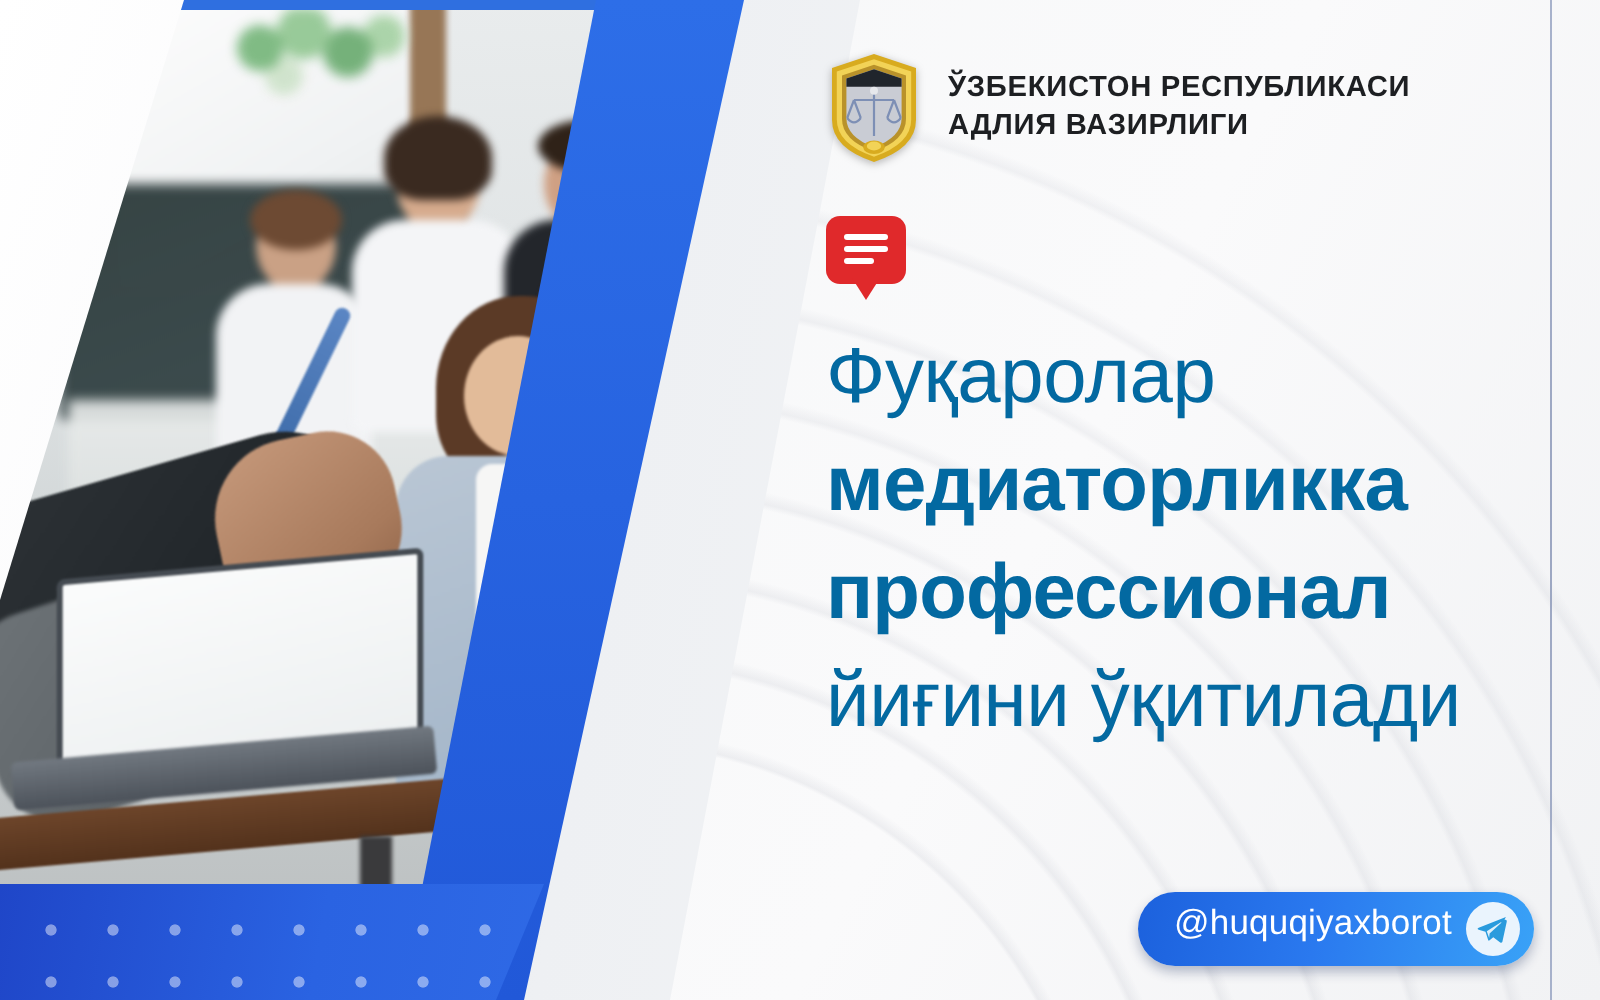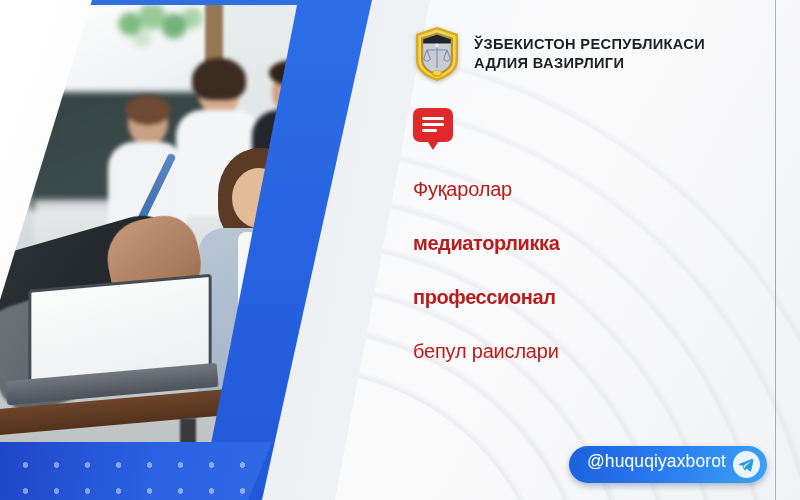--- a/index.html
+++ b/index.html
@@ -198,21 +198,21 @@
   .bubble i{
     position:absolute;left:9px;width:22px;height:2.6px;
     background:#fff;border-radius:2px;display:block;
   }
   .bubble i:nth-child(1){top:9px;}
   .bubble i:nth-child(2){top:15px;}
   .bubble i:nth-child(3){top:21px;width:15px;}
 
   .headline{margin-top:20px;}
   .hl{
-    font-size:20px;line-height:54px;color:#b91c1c;
+    font-size:39px;line-height:54px;color:#0369a1;
     letter-spacing:-.2px;white-space:nowrap;
   }
   .hl.light{font-weight:300;}
   .hl.bold{font-weight:bold;letter-spacing:-.4px;}
 
   
   .badge{
     position:absolute;left:156px;top:446px;
     display:flex;gap:7px;
     padding:5px 7px 5px 18px;border-radius:22px;
@@ -324,21 +324,21 @@
     <div class="bubble">
       <i></i>
         <i></i>
         <i></i>
     </div>
 
     <div class="headline">
       <div class="hl light">Фуқаролар</div>
       <div class="hl bold">медиаторликка</div>
       <div class="hl bold">профессионал</div>
-      <div class="hl light">бепул раислари</div>
+      <div class="hl light">йиғини ўқитилади</div>
     </div>
 
     <div class="badge">
       <span class="badge-label">@huquqiyaxborot</span>
       <span class="tg-circle">
         <svg viewBox="0 0 24 24" width="17" height="17">
           <path d="M21.1 3.5 1.9 11.1c-1 .4-1 1.1 0 1.4l4.8 1.5 1.9 5.7c.2.6.4.8 1 .3l2.6-2.1 4.9 3.6c.9.5 1.4.2 1.6-.8l3-13.9c.2-1.1-.4-1.6-1.6-1.3z" fill="#2a9bdd"></path>
           <path d="M7.6 13.6 17.3 7.4c.5-.3.9-.1.6.2l-8.3 7.5-.3 3.3z" fill="#ffffff" opacity=".85"></path>
         </svg>
       </span>

